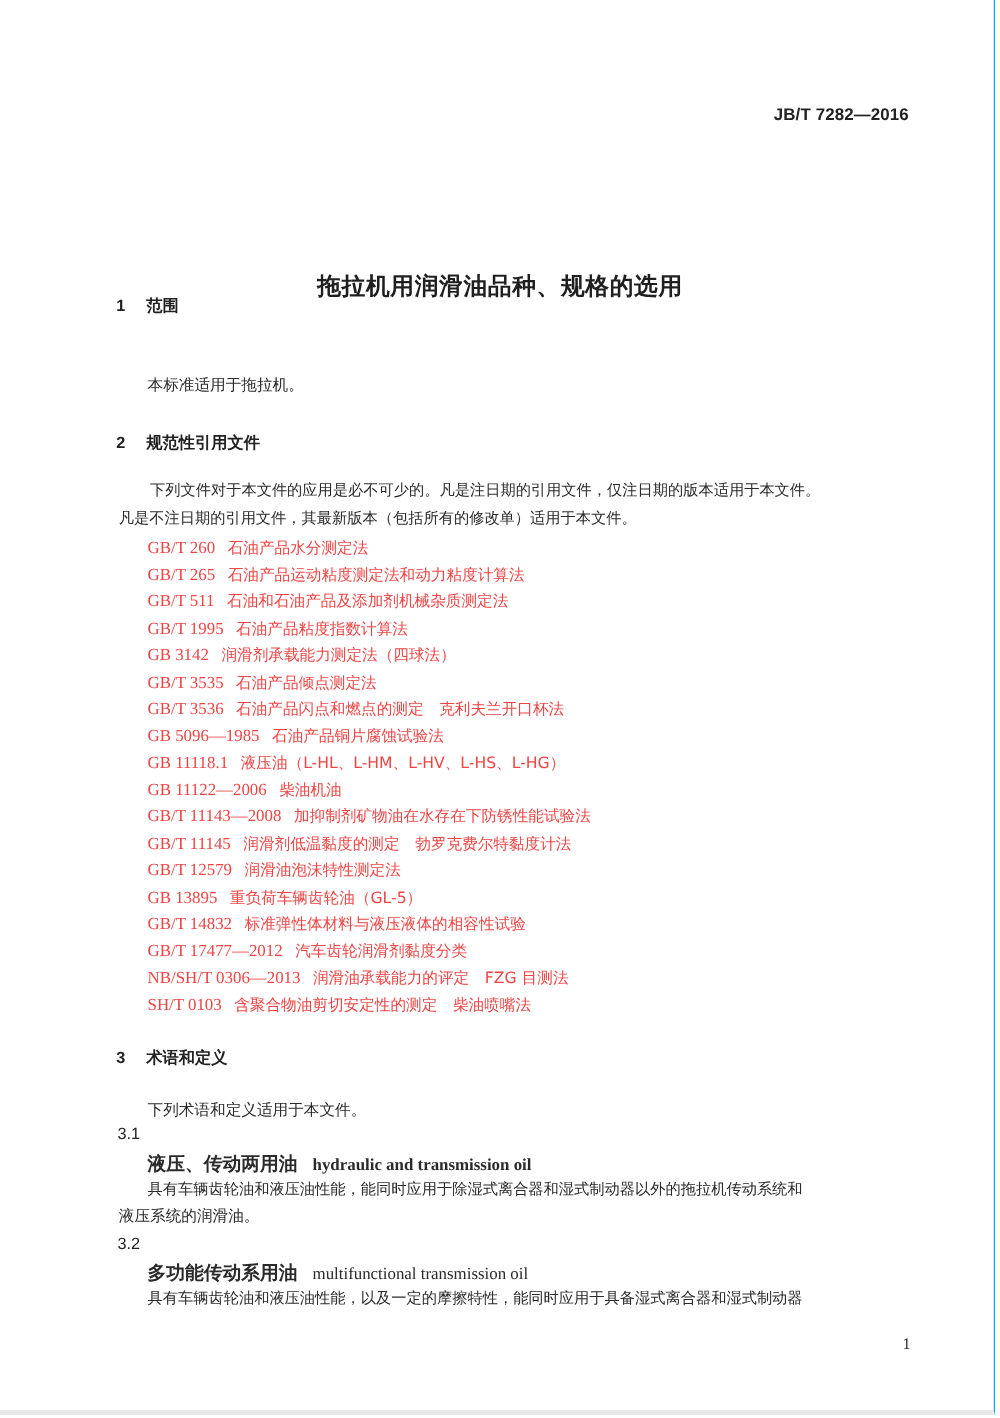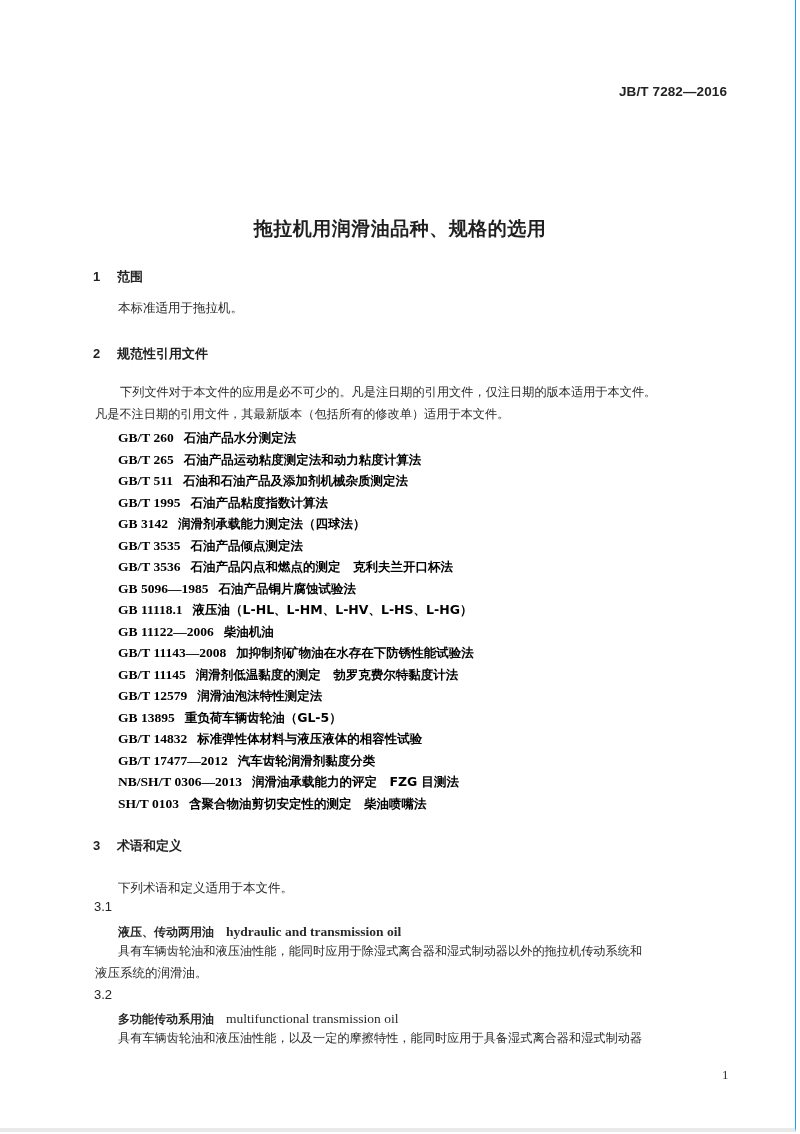--- a/index.html
+++ b/index.html
@@ -61,39 +61,38 @@
     .para {
       font-size: 12.5px;
       color: #2a2a2a;
       line-height: 21px;
     }
     .ref-list {
       left: 118px;
       top: 427px;
       font-size: 12.5px;
       line-height: 21.5px;
-      color: #000000;
-      font-weight: bold;
+      color: #ef4444;
     }
     .ref-item { white-space: nowrap; }
     .ref-code {
       font-family: "Liberation Serif", serif;
       font-size: 13.5px;
       margin-right: 10px;
     }
     .ref-title { font-family: "DejaVu Sans", sans-serif; font-size: 12.5px; }
     .clause-num {
       font-family: "Liberation Sans", sans-serif;
       font-size: 13px;
       color: #222;
     }
     .term-zh {
       font-family: "DejaVu Sans", sans-serif;
       font-weight: bold;
-      font-size: 12px;
+      font-size: 15px;
       margin-right: 12px;
     }
     .term-en-bold {
       font-family: "Liberation Serif", serif;
       font-weight: bold;
       font-size: 13.5px;
     }
     .term-en {
       font-family: "Liberation Serif", serif;
       font-size: 13.5px;
@@ -118,21 +117,21 @@
   </style>
 </head>
 <body>
 
 <div class="page">
 
   <div class="abs std-code">JB/T 7282—2016</div>
 
   <div class="abs doc-title">拖拉机用润滑油品种、规格的选用</div>
 
-  <div class="abs sec-head" style="left:93px; top:236px;margin-top:32px;">
+  <div class="abs sec-head" style="left:93px; top:236px;">
     <span class="sec-num">1</span><span>范围</span>
   </div>
   <div class="abs para cjk" style="left:118px; top:297px;">本标准适用于拖拉机。</div>
 
   <div class="abs sec-head" style="left:93px; top:345px;">
     <span class="sec-num">2</span><span>规范性引用文件</span>
   </div>
   <div class="abs para cjk" style="left:120px; top:382px; font-size:12.2px;">下列文件对于本文件的应用是必不可少的。凡是注日期的引用文件，仅注日期的版本适用于本文件。</div>
   <div class="abs para cjk" style="left:95px; top:404px; font-size:12.2px;">凡是不注日期的引用文件，其最新版本（包括所有的修改单）适用于本文件。</div>
 

